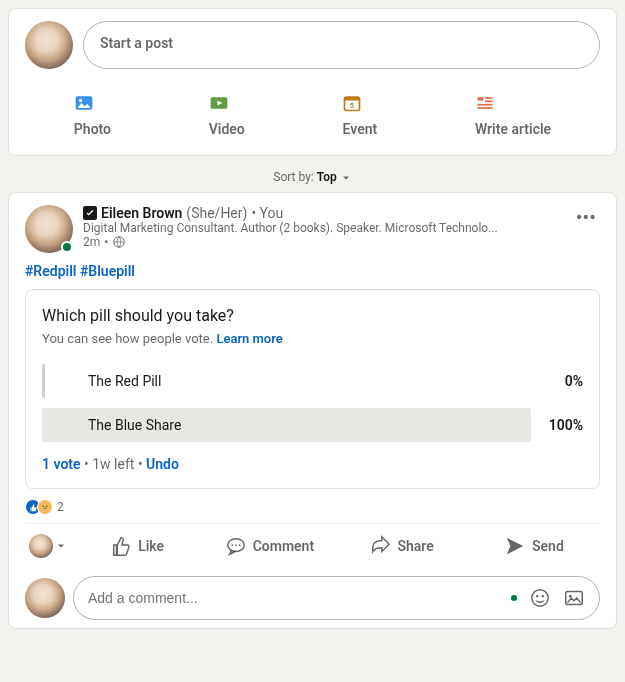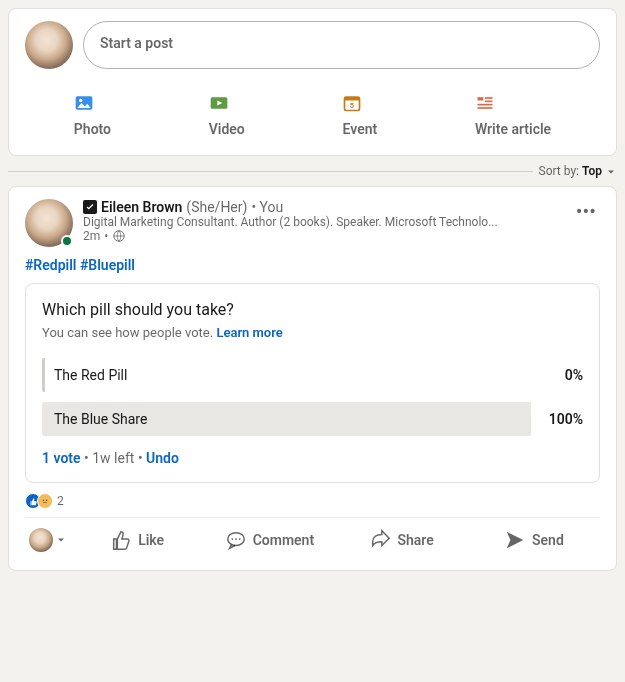--- a/index.html
+++ b/index.html
@@ -60,20 +60,21 @@
   flex-direction: column;
 }
 .icon-box { width: 20px; height: 20px; display: flex; align-items: center; justify-content: center; }
 .sort-row {
   display: flex;
   align-items: center;
   margin: 0 8px 6px;
   gap: 6px;
   color: rgba(0,0,0,0.6);
   font-size: 12px;
+  flex-direction: column;
 }
 .sort-line { flex: 1; height: 1px; background: rgba(0,0,0,0.15); }
 .sort-label strong { color: rgba(0,0,0,0.9); font-weight: 600; }
 .feed-post { padding: 12px 16px 8px; }
 .post-head {
   display: flex;
   gap: 10px;
   position: relative;
 }
 .author-block { flex: 1; min-width: 0; }
@@ -113,20 +114,21 @@
   gap: 12px;
 }
 .poll-bar {
   flex: 1;
   position: relative;
   height: 34px;
   border-radius: 2px;
   overflow: hidden;
   display: flex;
   align-items: center;
+  padding-left: 34px;
 }
 .poll-bar-fill {
   position: absolute;
   left: 0; top: 0; bottom: 0;
   background: #e9e7e4;
 }
 .poll-bar-fill.min { width: 3px; background: #d0cec9; }
 .poll-bar-label {
   position: relative;
   padding-left: 12px;
@@ -371,13 +373,33 @@
       <span>Share</span>
     </div>
     <div class="social-btn">
       <svg width="22" height="22" viewBox="0 0 24 24">
           <path d="M3 3 l18 9 l-18 9 l4 -9 Z" fill="rgba(0,0,0,0.6)"></path>
         </svg>
       <span>Send</span>
     </div>
   </div>
 
+  <div class="comment-row">
+    <div class="avatar avatar-small"></div>
+    <div class="comment-input">
+      <input type="text" placeholder="Add a comment..." style="">
+      <div class="comment-icons">
+        <span class="green-dot"></span>
+        <svg width="22" height="22" viewBox="0 0 24 24">
+            <circle cx="12" cy="12" r="9" fill="none" stroke="rgba(0,0,0,0.6)" stroke-width="1.6"></circle>
+            <circle cx="9" cy="10" r="1.3" fill="rgba(0,0,0,0.6)"></circle>
+            <circle cx="15" cy="10" r="1.3" fill="rgba(0,0,0,0.6)"></circle>
+            <path d="M8 15 q4 3 8 0" stroke="rgba(0,0,0,0.6)" stroke-width="1.6" fill="none"></path>
+          </svg>
+        <svg width="22" height="22" viewBox="0 0 24 24">
+            <rect x="3" y="5" width="18" height="14" rx="2" fill="none" stroke="rgba(0,0,0,0.6)" stroke-width="1.6"></rect>
+            <circle cx="8" cy="10" r="1.5" fill="rgba(0,0,0,0.6)"></circle>
+            <path d="M5 17 l4 -5 l3 3 l3 -3 l4 5" fill="none" stroke="rgba(0,0,0,0.6)" stroke-width="1.6"></path>
+          </svg>
+      </div>
+    </div>
+  </div>
 </div>
 
 </body></html>

